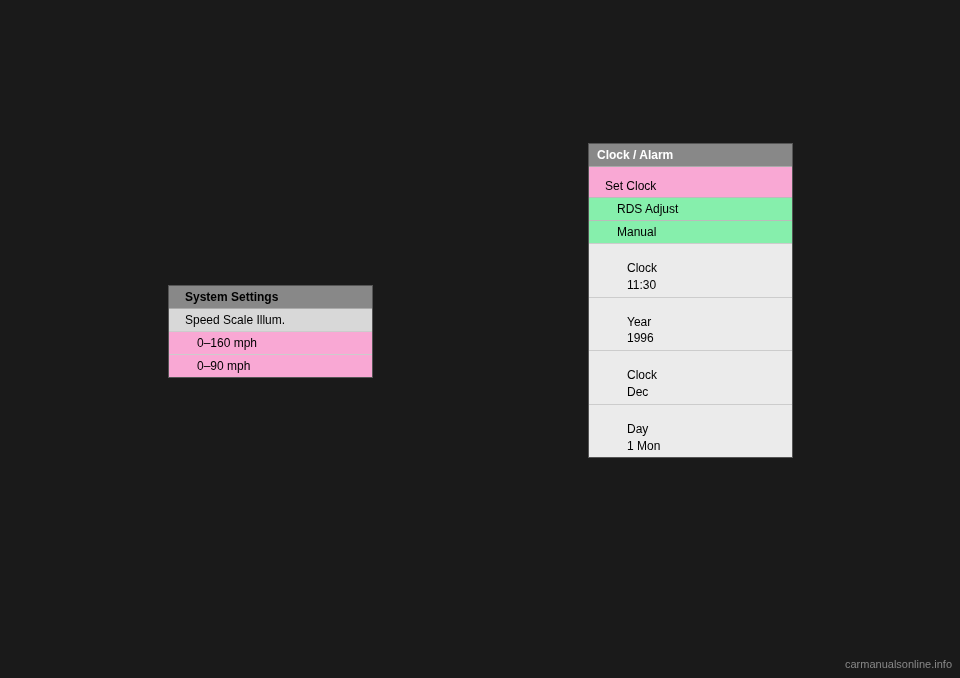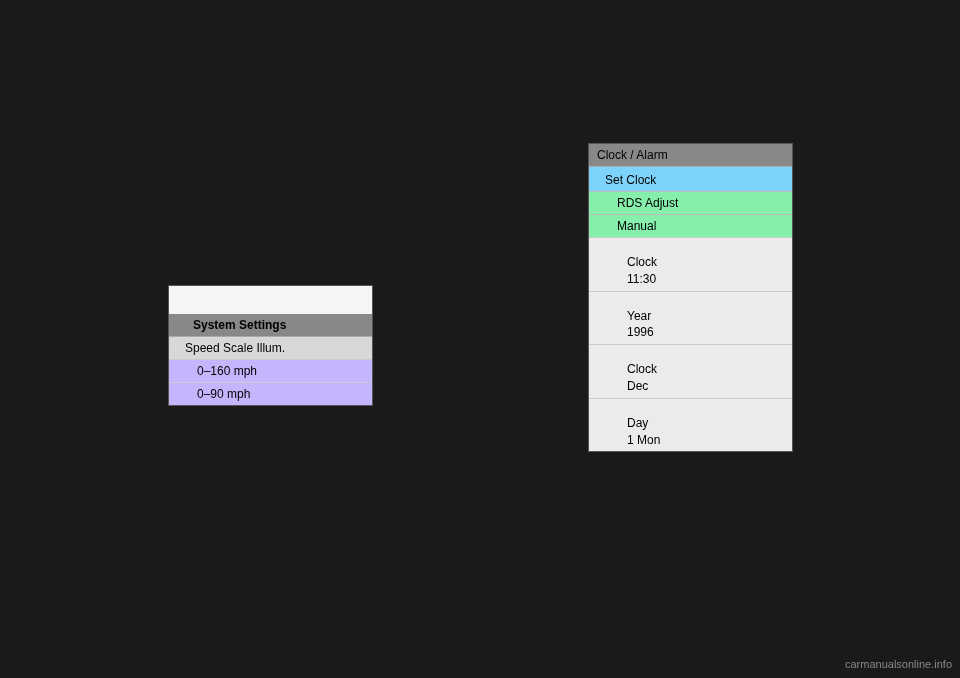--- a/index.html
+++ b/index.html
@@ -31,62 +31,61 @@
       top: 285px;
       width: 205px;
       border: 1px solid #555;
       background: #f5f5f5;
     }
 
     .menu-header {
       background-color: #888;
       color: #000;
       font-weight: bold;
-      padding: 4px 24px;
+      padding: 4px 16px;
       font-size: 12px;
-      margin-top: 28px;
     }
 
     .menu-item-l1 {
       background-color: #d8d8d8;
       padding: 4px 8px 4px 16px;
       font-size: 12px;
       border-top: 1px solid #aaa;
       color: #000;
     }
 
     .menu-item-l2 {
-      background-color: #c4b5fd;
+      background-color: #f9a8d4;
       padding: 4px 8px 4px 28px;
       font-size: 12px;
       border-top: 1px solid #ccc;
       color: #000;
     }
 
     
     .clock-alarm-menu {
       position: absolute;
       left: 588px;
       top: 143px;
       width: 205px;
       border: 1px solid #555;
       background: #f5f5f5;
     }
 
     .clock-menu-header {
       background-color: #888;
-      color: #000000;
-      font-weight: normal;
+      color: #ffffff;
+      font-weight: bold;
       padding: 4px 8px;
       font-size: 12px;
     }
 
     .clock-item-l1 {
-      background-color: #7dd3fc;
-      padding: 6px 8px 4px 16px;
+      background-color: #f9a8d4;
+      padding: 12px 8px 4px 16px;
       font-size: 12px;
       border-top: 1px solid #aaa;
       color: #000;
     }
 
     .clock-item-l2 {
       background-color: #86efac;
       padding: 4px 8px 4px 28px;
       font-size: 12px;
       border-top: 1px solid #bbb;

